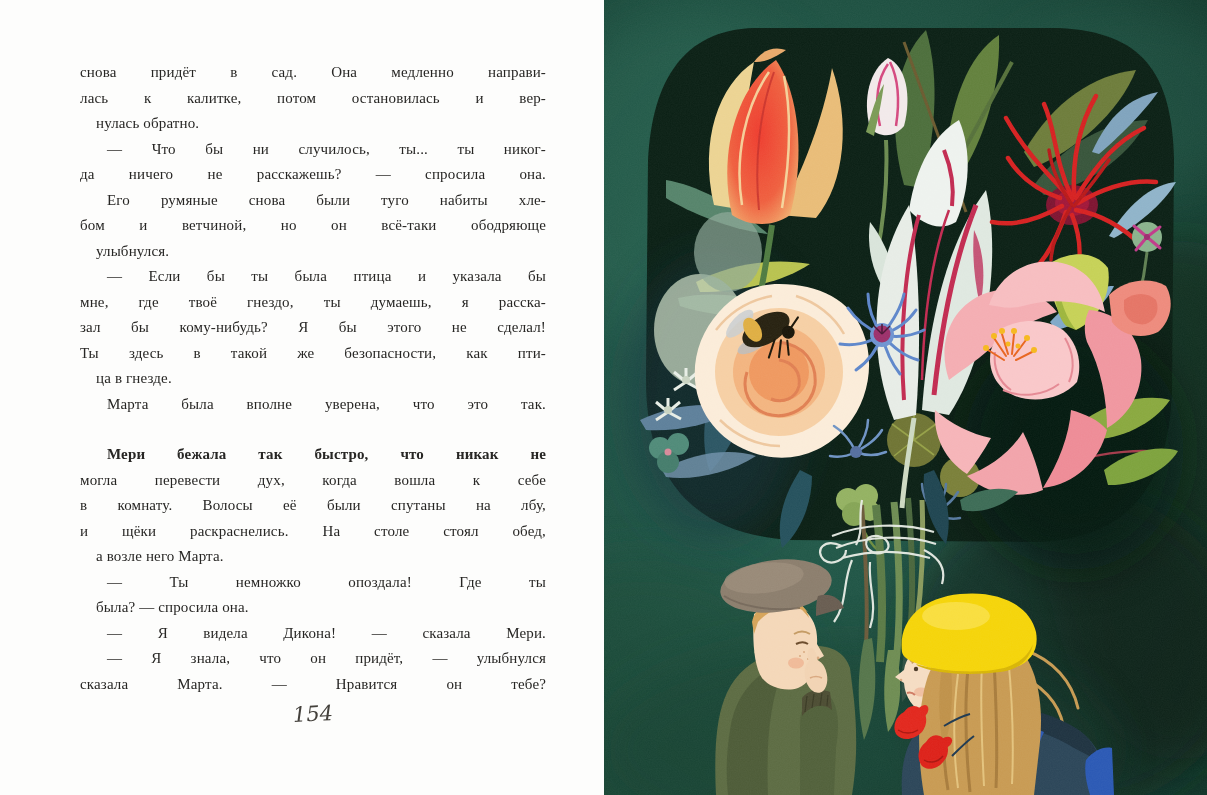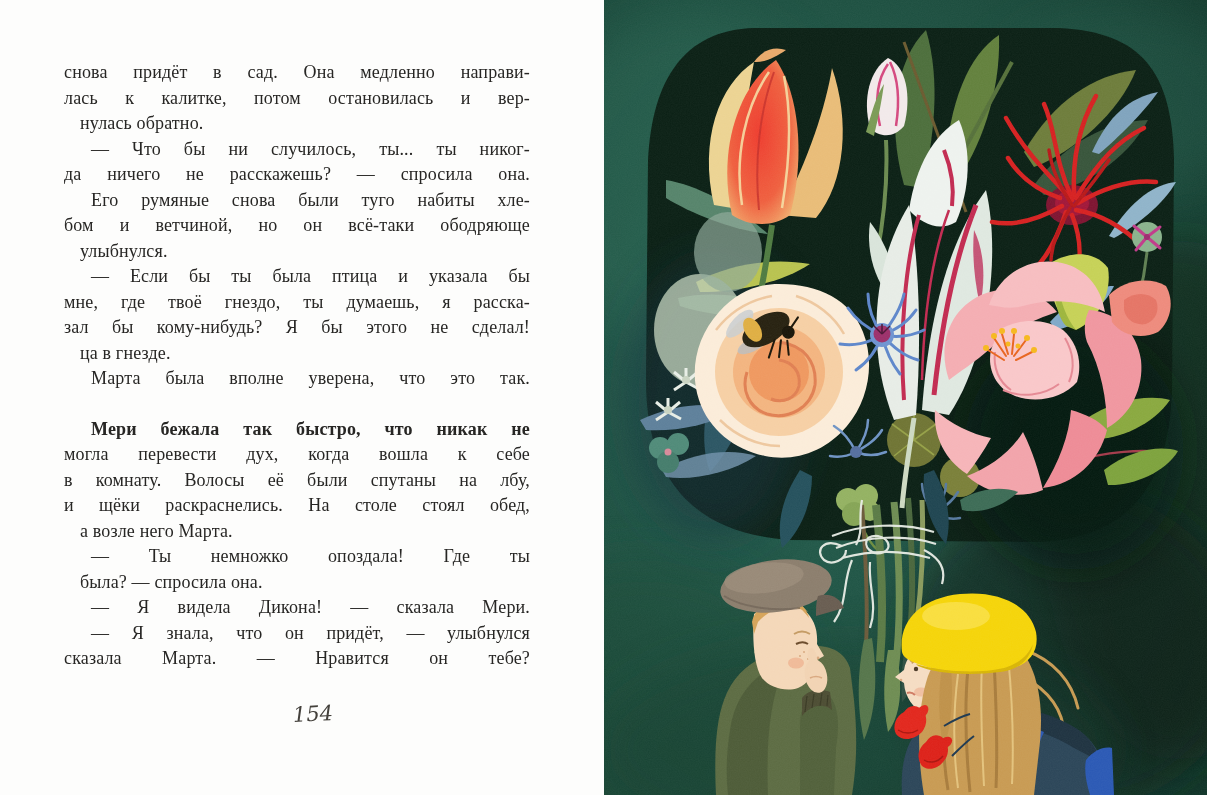--- a/index.html
+++ b/index.html
@@ -1,19 +1,19 @@
 <!DOCTYPE html>
 <html style="--c-background-green: #1d4c3c; --c-vignette-dark: #0a1f14; --c-tulip-red: #e8453a; --c-tulip-cream: #ecd392; --c-ranunculus-peach: #f6cfa4; --c-peony-pink: #f2a3aa; --c-cornflower-blue: #5d86ca; --c-monarda-red: #d62020; --c-beret-yellow: #f5d408; --c-scarf-blue: #2e62c4; --c-mitten-red: #e2261c; --c-boy-jacket-olive: #5c6b42; --c-cap-gray-brown: #8b7d6c; --c-string-white: #e9ede6;"><head>
 <meta charset="utf-8">
 <style>
   html,body{margin:0;padding:0;background:#777;}
   .spread{position:relative;width:1207px;height:795px;background:#fdfdfc;overflow:hidden;
           font-family:"Liberation Serif",serif;}
   .left-page{position:absolute;left:0;top:0;width:604px;height:795px;background:#fdfdfc;}
-  .text-block{position:absolute;left:64px;top:60px;width:466px;font-size:18px;line-height:25.5px;
+  .text-block{position:absolute;left:80px;top:60px;width:466px;font-size:15px;line-height:25.5px;
               color:#272624;letter-spacing:0.15px;}
   .ln{text-align:justify;text-align-last:justify;}
   .ln.end{text-align-last:left;margin-left:16px;}
   .ln.ind{text-indent:27px;}
   .ln.gap{margin-top:25px;font-weight:bold;}
   .page-number{position:absolute;left:80px;top:702px;width:466px;text-align:center;
                font-family:"DejaVu Serif",serif;font-style:italic;font-size:21px;color:#44413c;
                transform:rotate(-3deg);}
   .right-page{position:absolute;left:604px;top:0;width:603px;height:795px;}
   svg{display:block;}
@@ -29,20 +29,21 @@
         <div class="ln">лась к калитке, потом остановилась и вер-</div>
         <div class="ln end">нулась обратно.</div>
         <div class="ln ind">— Что бы ни случилось, ты... ты никог-</div>
         <div class="ln">да ничего не расскажешь? — спросила она.</div>
         <div class="ln ind">Его румяные снова были туго набиты хле-</div>
         <div class="ln">бом и ветчиной, но он всё-таки ободряюще</div>
         <div class="ln end">улыбнулся.</div>
         <div class="ln ind">— Если бы ты была птица и указала бы</div>
         <div class="ln">мне, где твоё гнездо, ты думаешь, я расска-</div>
         <div class="ln">зал бы кому-нибудь? Я бы этого не сделал!</div>
+        <div class="ln">Ты здесь в такой же безопасности, как пти-</div>
         <div class="ln end">ца в гнезде.</div>
         <div class="ln ind">Марта была вполне уверена, что это так.</div>
         <div class="ln ind gap">Мери бежала так быстро, что никак не</div>
         <div class="ln">могла перевести дух, когда вошла к себе</div>
         <div class="ln">в комнату. Волосы её были спутаны на лбу,</div>
         <div class="ln">и щёки раскраснелись. На столе стоял обед,</div>
         <div class="ln end">а возле него Марта.</div>
         <div class="ln ind">— Ты немножко опоздала! Где ты</div>
         <div class="ln end">была? — спросила она.</div>
         <div class="ln ind">— Я видела Дикона! — сказала Мери.</div>

